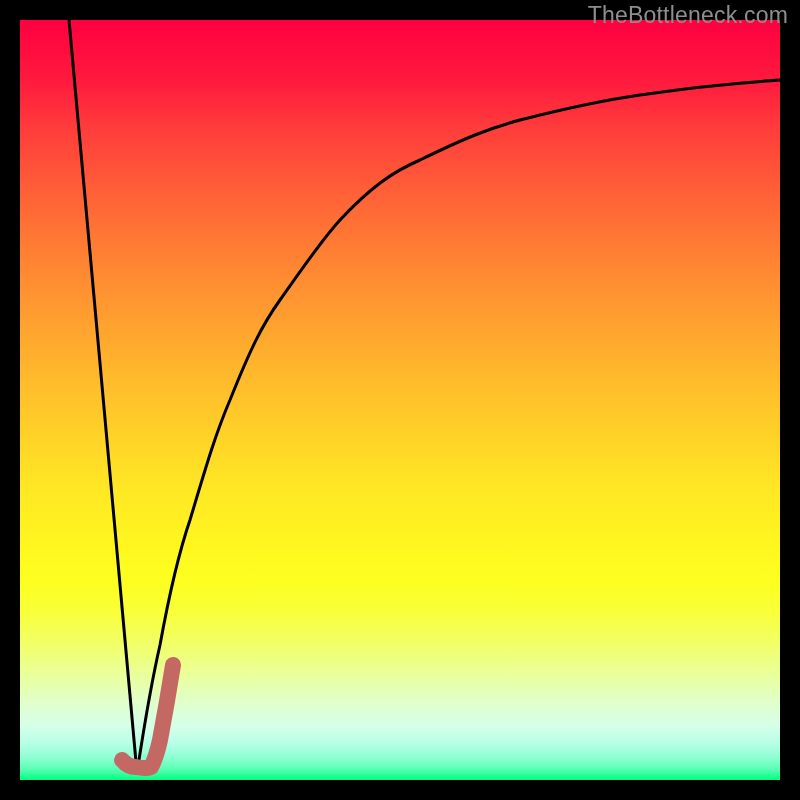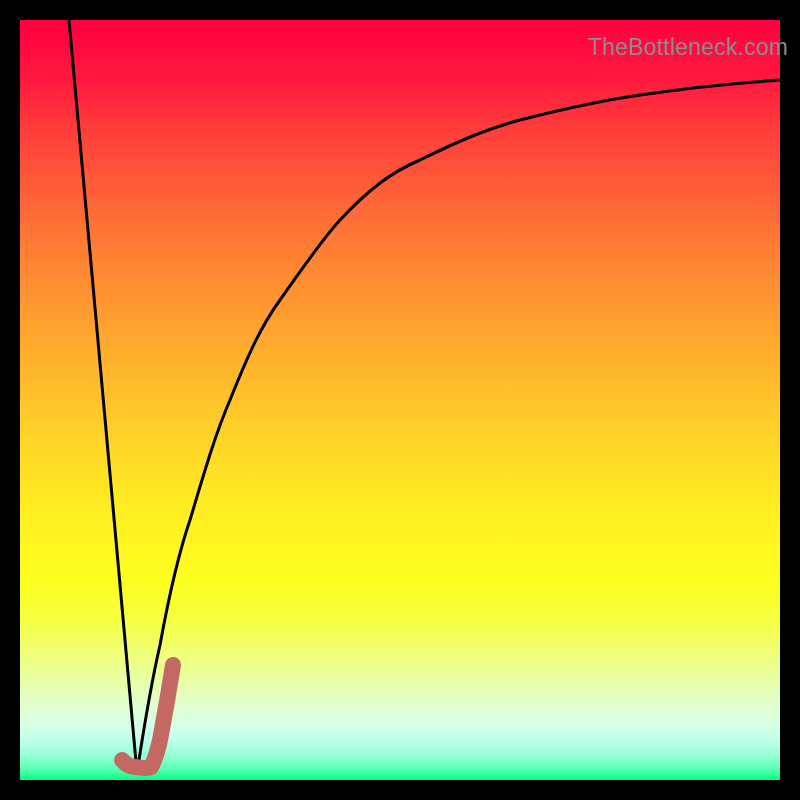--- a/index.html
+++ b/index.html
@@ -52,21 +52,20 @@
     height: 760px;
   }
   .watermark {
     position: absolute;
     top: 2px;
     right: 12px;
     font-family: Arial, Helvetica, sans-serif;
     font-size: 23px;
     color: #8e8e8e;
     letter-spacing: 0.2px;
-    margin-top: 32px;
   }
 </style>
 </head>
 <body>
 
 <div class="stage">
   <div class="plot">
     <svg class="curves" viewBox="0 0 760 760" preserveAspectRatio="none">
       <path d="M49,0 L117,753" fill="none" stroke="#000" stroke-width="3" stroke-linecap="butt"></path>
       <path d="M117,753

